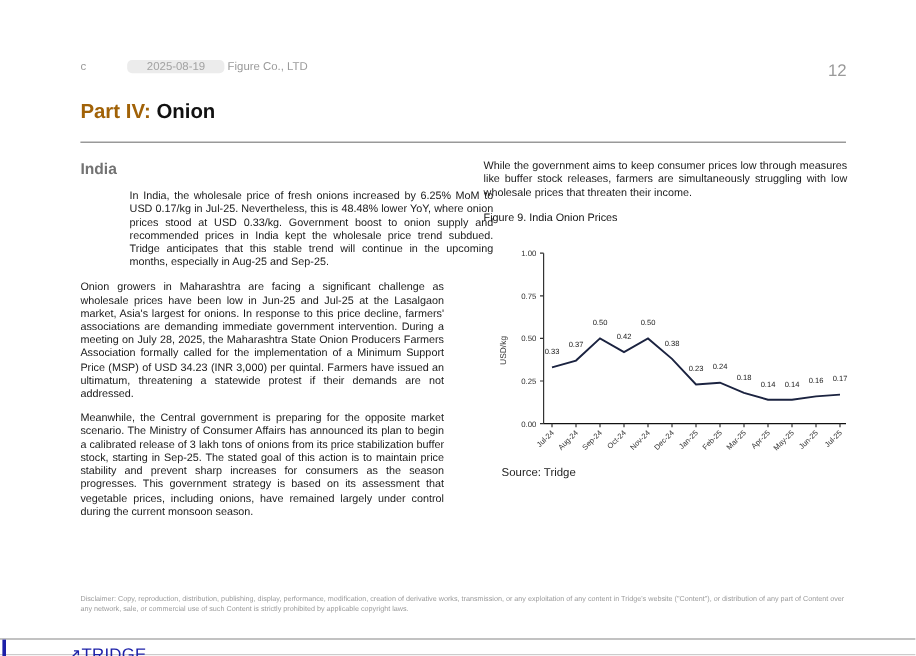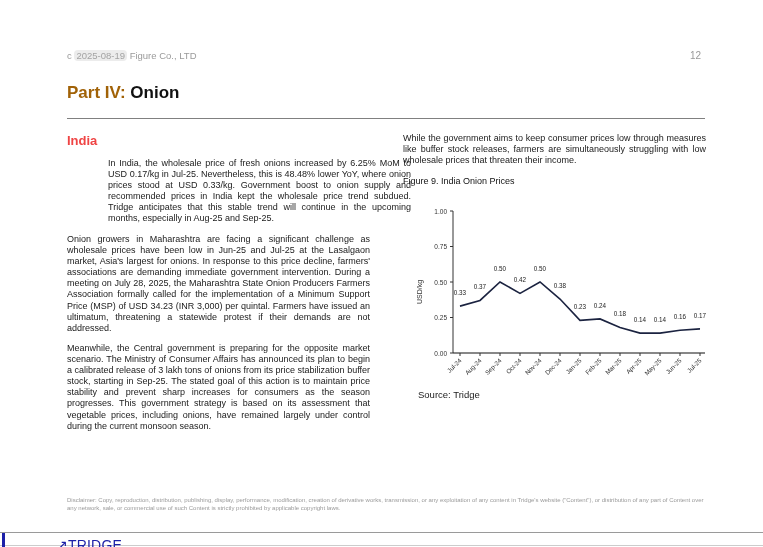--- a/index.html
+++ b/index.html
@@ -1,24 +1,24 @@
 <!DOCTYPE html>
 <html><head>
 <meta charset="utf-8">
 <style>
   html, body { margin:0; padding:0; background:#ffffff; }
   body { width:763px; height:547px; position:relative; overflow:hidden; font-family:"Liberation Sans", "DejaVu Sans", sans-serif; color:#111; }
   .abs { position:absolute; }
   .header-meta { left:67px; top:50px; font-size:9.5px; color:#9a9a9a; }
-  .date-chip { background:#ececec; border-radius:4px; padding:0 2px; color:#a3a3a3; }
-  .page-num { left:690px; top:50px; font-size:10px; color:#9a9a9a; }
+  .date-chip { background:#ececec; border-radius:4px; padding:0 16px; color:#a3a3a3;margin-left:32px; }
+  .page-num { left:690px; top:50px; font-size:14px; color:#9a9a9a; }
   .page-title { left:67px; top:83px; font-size:17px; font-weight:bold; color:#111; }
   .page-title .part { color:#a16207; }
   .title-rule { left:67px; top:118px; width:638px; height:1px; background:#808080; }
-  .section-heading { left:67px; top:133px; font-size:13px; font-weight:bold; color:#ef4444; }
+  .section-heading { left:67px; top:133px; font-size:13px; font-weight:bold; color:#737373; }
   .para { left:67px; width:303px; font-size:9px; line-height:11.1px; text-align:justify; color:#1a1a1a; }
   .p1 { top:158px;margin-left:41px; }
   .p2 { top:234px; }
   .p3 { top:343px; }
   .p4 { left:403px; top:133px; width:303px; }
   .fig-title { left:403px; top:176px; font-size:9px; font-weight:normal; color:#111; }
   .chart { left:403px; top:198px; width:310px; height:185px; }
   .source { left:418px; top:389px; font-size:9.5px; color:#222; }
   .disclaimer { left:67px; top:497px; width:640px; font-size:6px; line-height:7.5px; color:#9a9a9a; }
   .footer-rule { left:0; top:532px; width:763px; height:1px; background:#9a9a9a; }

